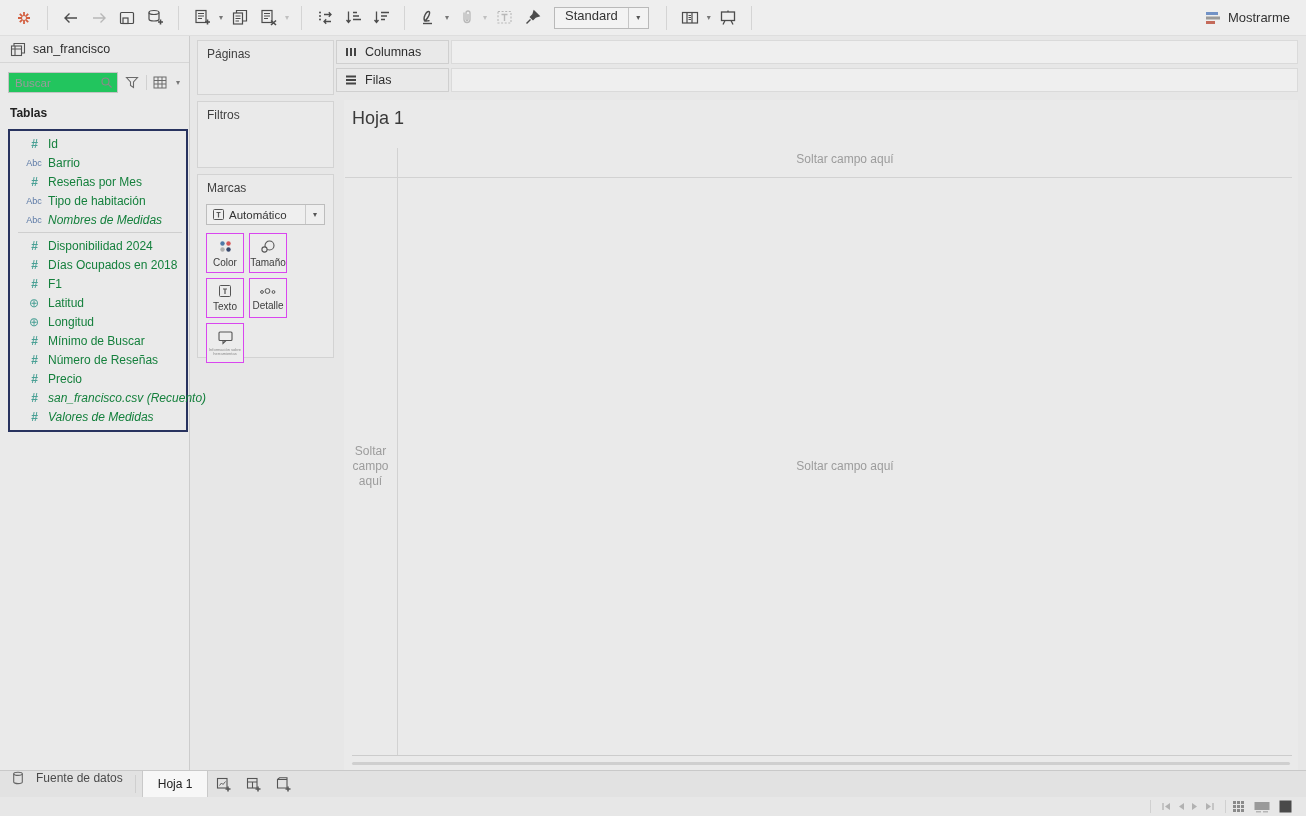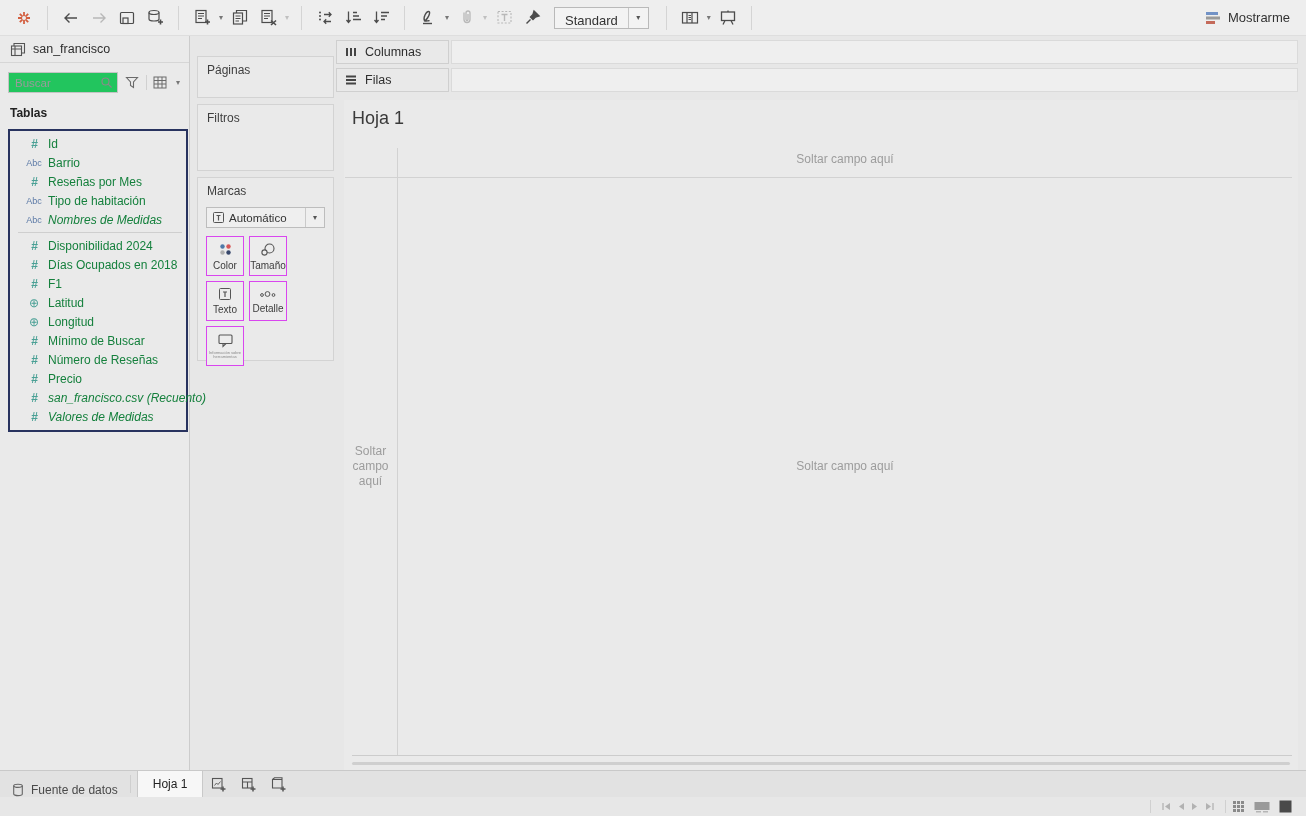--- a/index.html
+++ b/index.html
@@ -14,21 +14,21 @@
   
   .toolbar { position:absolute; top:0; left:0; right:0; height:36px; background:#eeeeee;
     border-bottom:1px solid #dedede; display:flex; align-items:center; padding:0 10px; }
   .tbtn { width:28px; height:28px; display:flex; align-items:center; justify-content:center;
     color:#4c4c4c; border-radius:3px; }
   .tbtn.dis { color:#b8b8b8; }
   .tb-sep { width:1px; height:24px; background:#d4d4d4; margin:0 9px; flex:none; }
   .caret { font-size:8px; color:#777; width:10px; text-align:center; }
   .caret.dis { color:#c0c0c0; }
   .fit-select { height:22px; background:#f3f3f3; border:1px solid #b9b9b9; display:flex;
-    align-items:flex-end; margin:0 8px; }
+    align-items:flex-start; margin:0 8px; }
   .fit-select .fit-label { padding:0 10px; font-size:13px; color:#333; min-width:70px; }
   .fit-select .fit-caret { width:20px; height:100%; border-left:1px solid #c6c6c6;
     display:flex; align-items:center; justify-content:center; font-size:8px; color:#555; }
   .showme { margin-left:auto; display:flex; align-items:center; gap:7px; padding:0 6px; height:28px; }
   .showme-label { font-size:13px; color:#333; }
 
   
   .data-pane { position:absolute; top:36px; left:0; width:190px; bottom:46px;
     background:#eaeaea; border-right:1px solid #cccccc; }
   .pane-tabs { height:26px; display:flex; align-items:center; border-bottom:1px solid #d6d6d6; }
@@ -51,21 +51,21 @@
   .ic-text { color:#5b79a6; font-size:9px; }
   .ic-geo { color:#4aa095; font-size:12px; }
   .f-label { font-size:12px; color:#15803d; white-space:nowrap; }
   .field-row.it .f-label { font-style:italic; }
   .field-sep { height:1px; background:#cfcfcf; margin:3px 4px 3px 8px; }
 
   
   .cards-col { position:absolute; left:197px; top:40px; width:137px; }
   .card { border:1px solid #d3d3d3; background:#eaeaea; padding:6px 9px; font-size:12px;
     color:#3f3f3f; margin-bottom:6px; }
-  .card-pages { height:42px;margin-top:16px; }
+  .card-pages { height:55px; }
   .card-filters { height:67px; }
   .card-marks { height:184px; padding:6px 6px; }
   .card-title { font-size:12px; color:#3f3f3f; }
   .marks-dd { margin:9px 2px 8px 2px; height:21px; border:1px solid #bdbdbd; background:#efefef;
     display:flex; align-items:center; }
   .marks-dd .dd-ic { width:22px; display:flex; justify-content:center; }
   .marks-dd .dd-label { flex:1; font-size:11.5px; color:#333; }
   .marks-dd .dd-caret { width:19px; align-self:stretch; border-left:1px solid #cacaca;
     display:flex; align-items:center; justify-content:center; font-size:8px; color:#555; }
   .mark-btns { display:flex; flex-wrap:wrap; gap:5px; padding:0 2px; }
@@ -91,21 +91,21 @@
   .grid-hline-bottom { position:absolute; left:8px; top:655px; right:6px; height:1px; background:#cccccc; }
   .dz { color:#9c9c9c; font-size:12px; }
   .dz-top { position:absolute; left:54px; right:6px; top:52px; text-align:center; }
   .dz-left { position:absolute; left:0; width:53px; top:344px; text-align:center; line-height:15px; }
   .dz-center { position:absolute; left:54px; right:6px; top:359px; text-align:center; }
   .hscroll { position:absolute; left:8px; right:8px; top:662px; height:3px; background:#cfcfcf; border-radius:2px; }
 
   
   .tab-bar { position:absolute; left:0; right:0; bottom:19px; height:27px; background:#e2e2e2;
     border-top:1px solid #c9c9c9; display:flex; align-items:stretch; }
-  .ds-tab { display:flex; align-items:flex-end; gap:7px; padding:0 12px; font-size:12px; color:#4a4a4a; }
+  .ds-tab { display:flex; align-items:flex-start; gap:12px; padding:0 12px; font-size:12px; color:#4a4a4a; }
   .vsep { width:1px; background:#cfcfcf; margin:4px 0; }
   .sheet-tab { background:#f7f7f7; border-left:1px solid #c9c9c9; border-right:1px solid #c9c9c9;
     display:flex; align-items:center; padding:0 15px; font-size:12px; color:#222; margin-left:6px; }
   .newtab-btn { width:30px; display:flex; align-items:center; justify-content:center; color:#555; }
 
   
   .status-bar { position:absolute; left:0; right:0; bottom:0; height:19px; background:#e7e7e7;
     display:flex; align-items:center; justify-content:flex-end; padding-right:8px; }
   .nav-group { display:flex; align-items:center; gap:6px; padding:0 10px; color:#b2b2b2; }
   .view-group { display:flex; align-items:center; gap:9px; padding:0 6px; }

